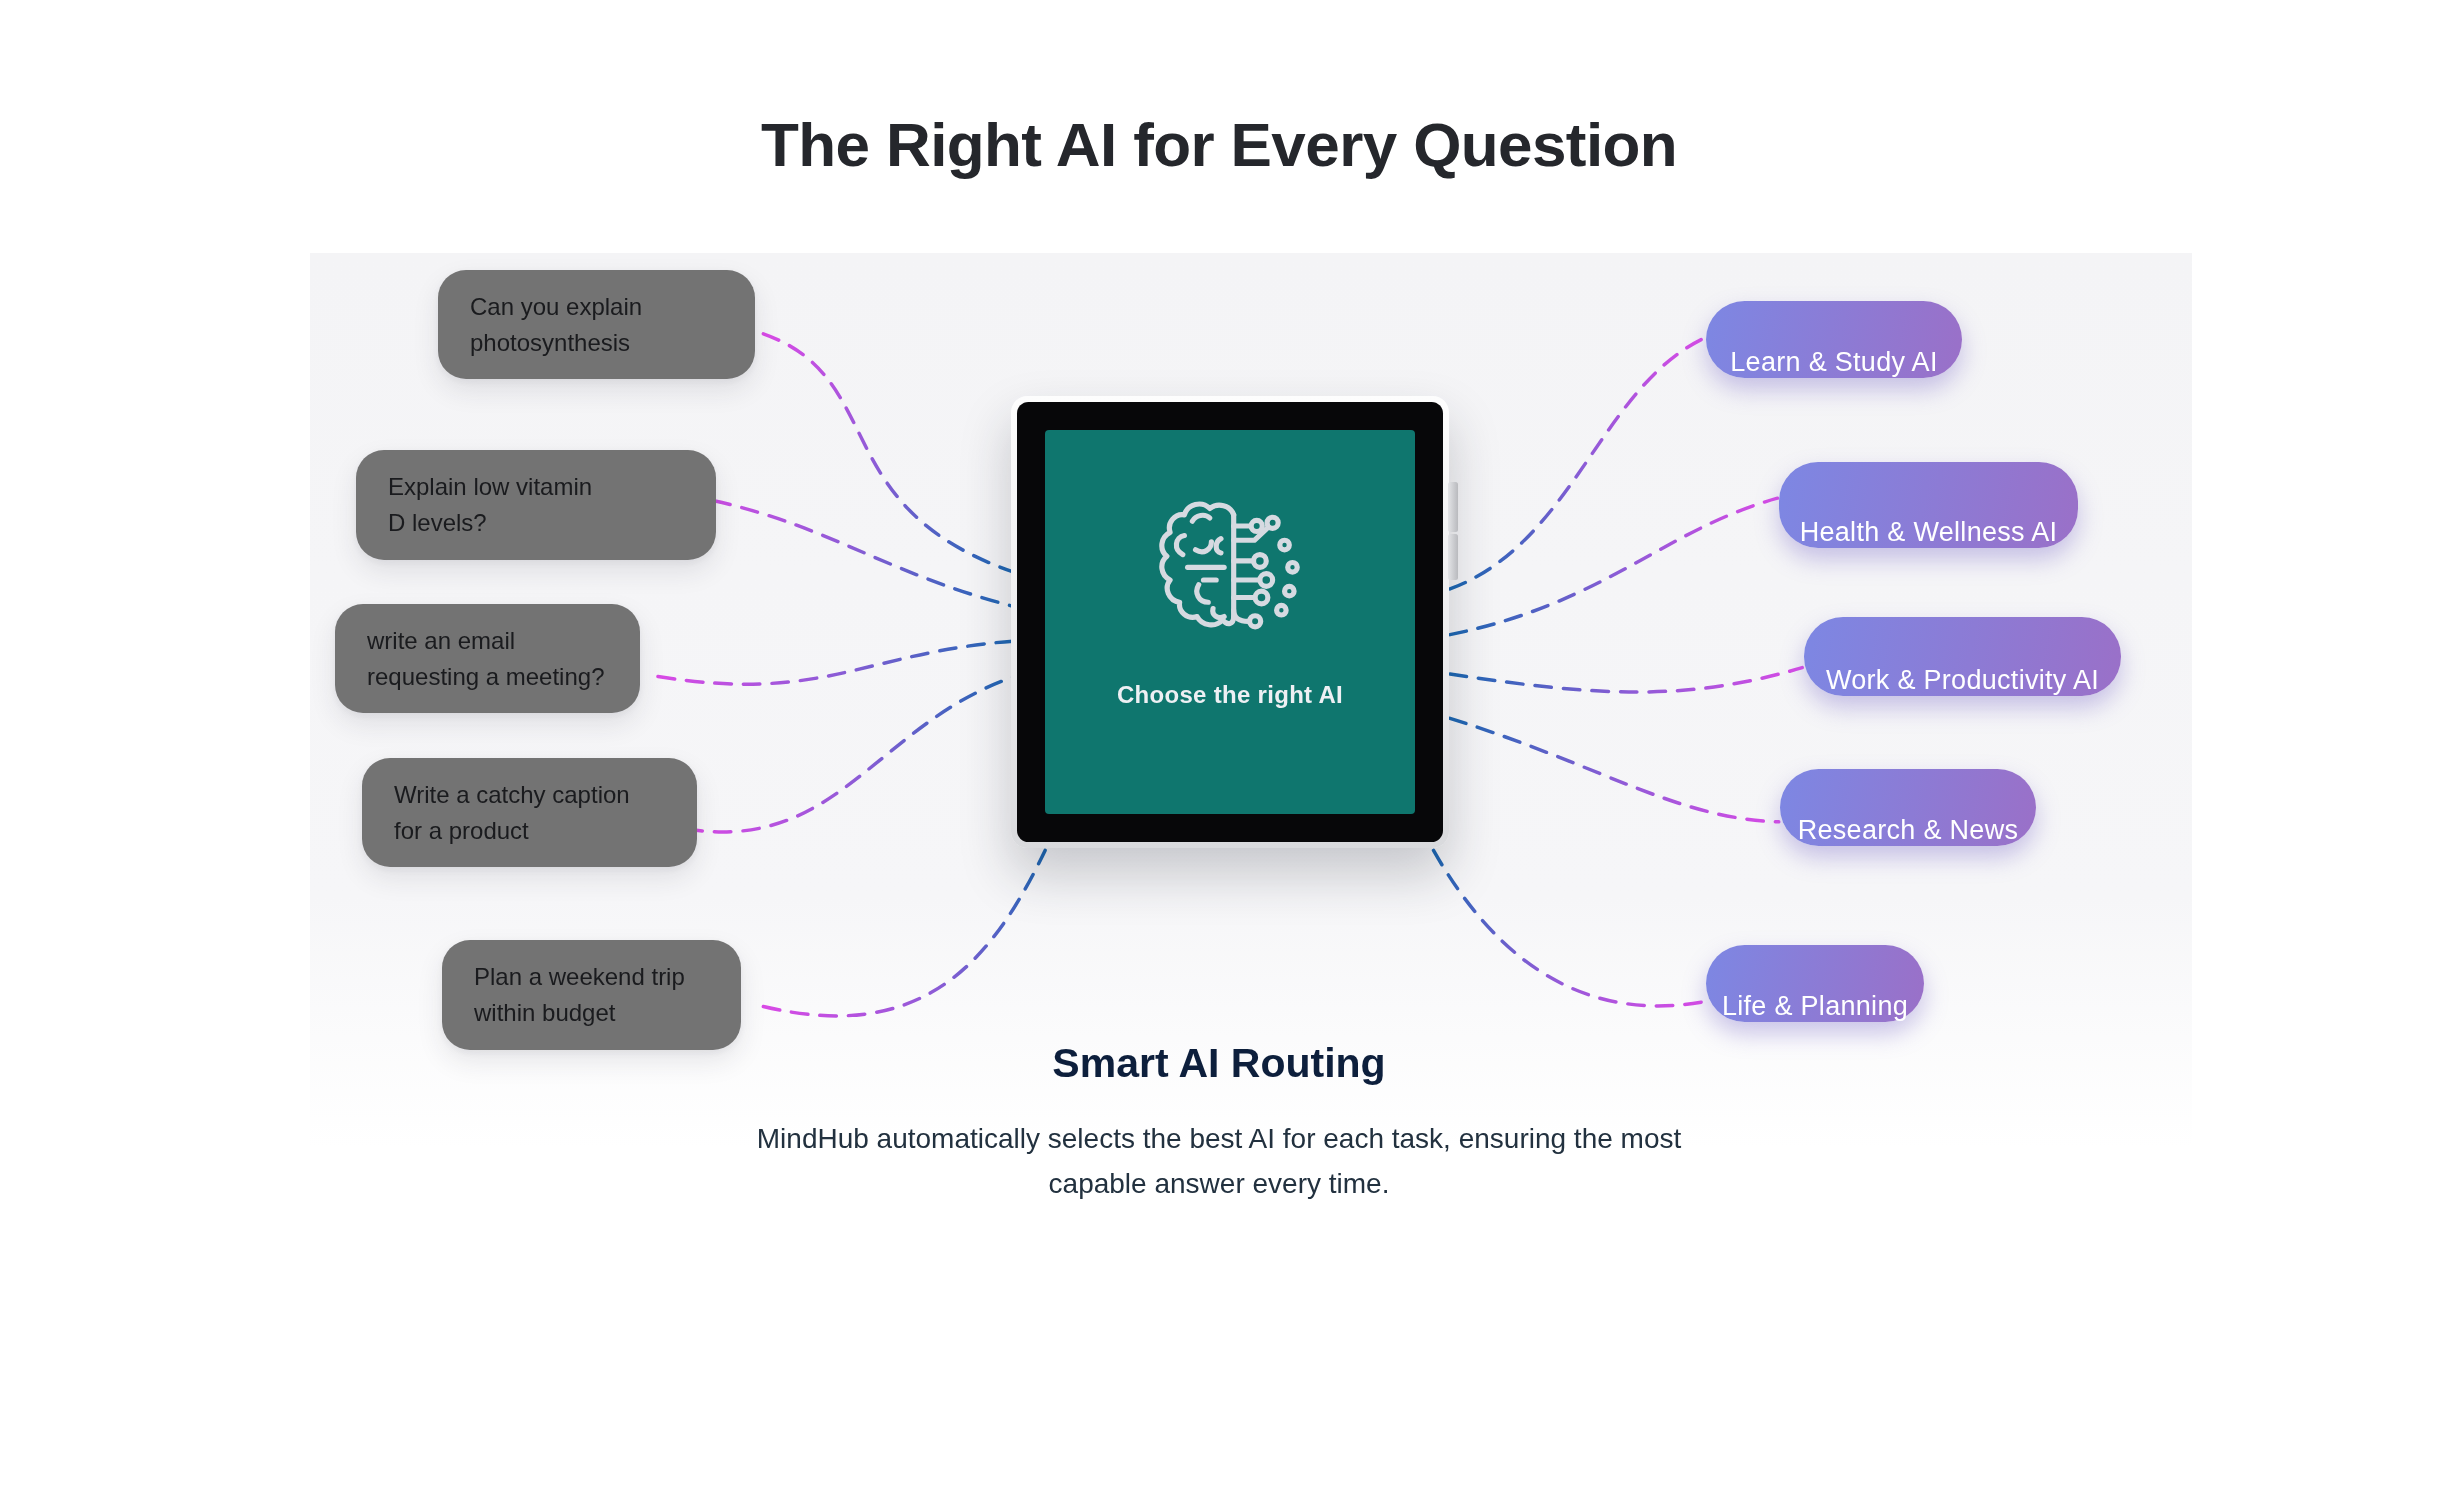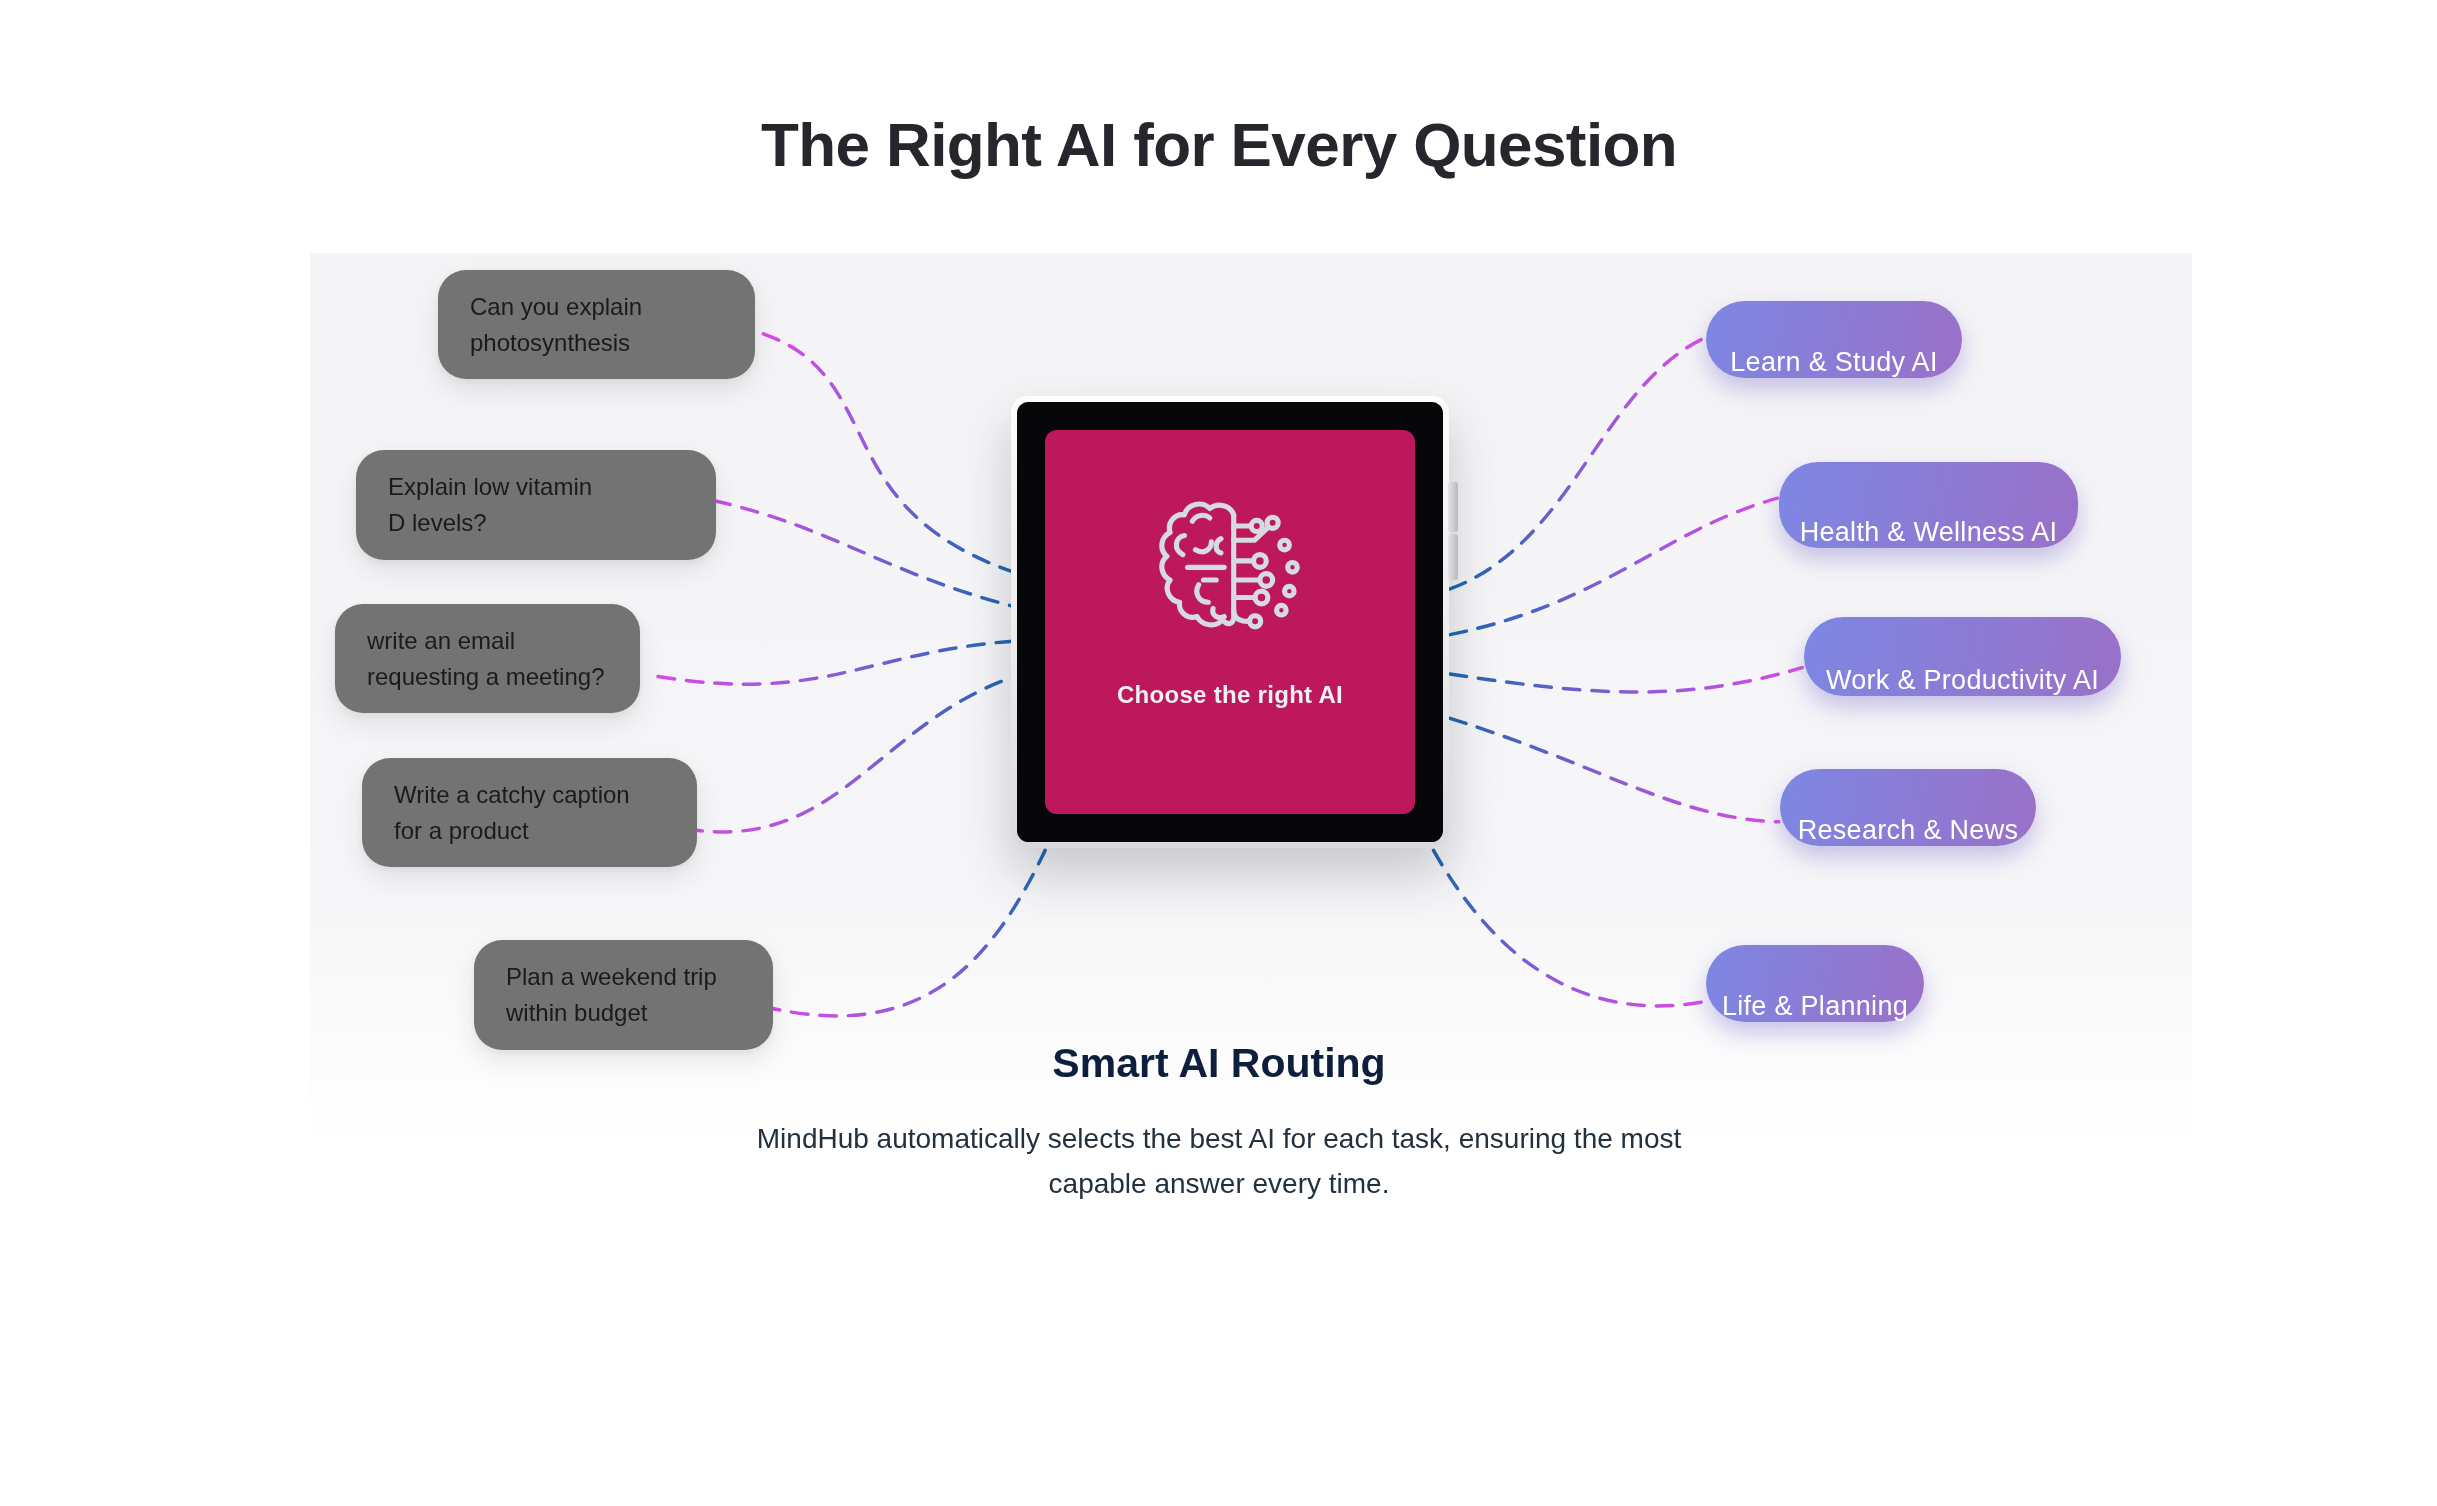--- a/index.html
+++ b/index.html
@@ -40,41 +40,41 @@
     font-size: 24px;
     font-weight: 500;
     line-height: 1.5;
     color: #1a1b1e;
     white-space: pre-line;
   }
   .bubble-1 { left: 438px;  top: 270px;  width: 317px; height: 109px; }
   .bubble-2 { left: 356px;  top: 450px;  width: 360px; height: 110px; }
   .bubble-3 { left: 335px;  top: 604px;  width: 305px; height: 109px; }
   .bubble-4 { left: 362px;  top: 758px; width: 335px; height: 109px; }
-  .bubble-5 { left: 442px;  top: 940px; width: 299px; height: 110px; margin-left: 32px; }
+  .bubble-5 { left: 442px;  top: 940px; width: 299px; height: 110px; }
 
   .device {
     position: absolute;
     left: 1011px; top: 396px;
     width: 438px; height: 452px;
     background: linear-gradient(180deg, #fdfdfd 0%, #ececee 55%, #d9dadd 100%);
     border-radius: 16.5px;
     box-shadow: 0 25.4px 51px rgba(30,35,50,0.22);
   }
   .device-bezel {
     position: absolute;
     inset: 6.3px;
     background: #070709;
     border-radius: 11.4px;
   }
   .device-screen {
     position: absolute;
     inset: 28px;
-    background: #be185d;
-    border-radius: 12px;
+    background: #0f766e;
+    border-radius: 4px;
     display: flex;
     flex-direction: column;
     align-items: center;
   }
   .screen-label {
     margin-top: 39px;
     font-size: 24px;
     font-weight: 600;
     letter-spacing: 0.3px;
     color: #eef0f4;

